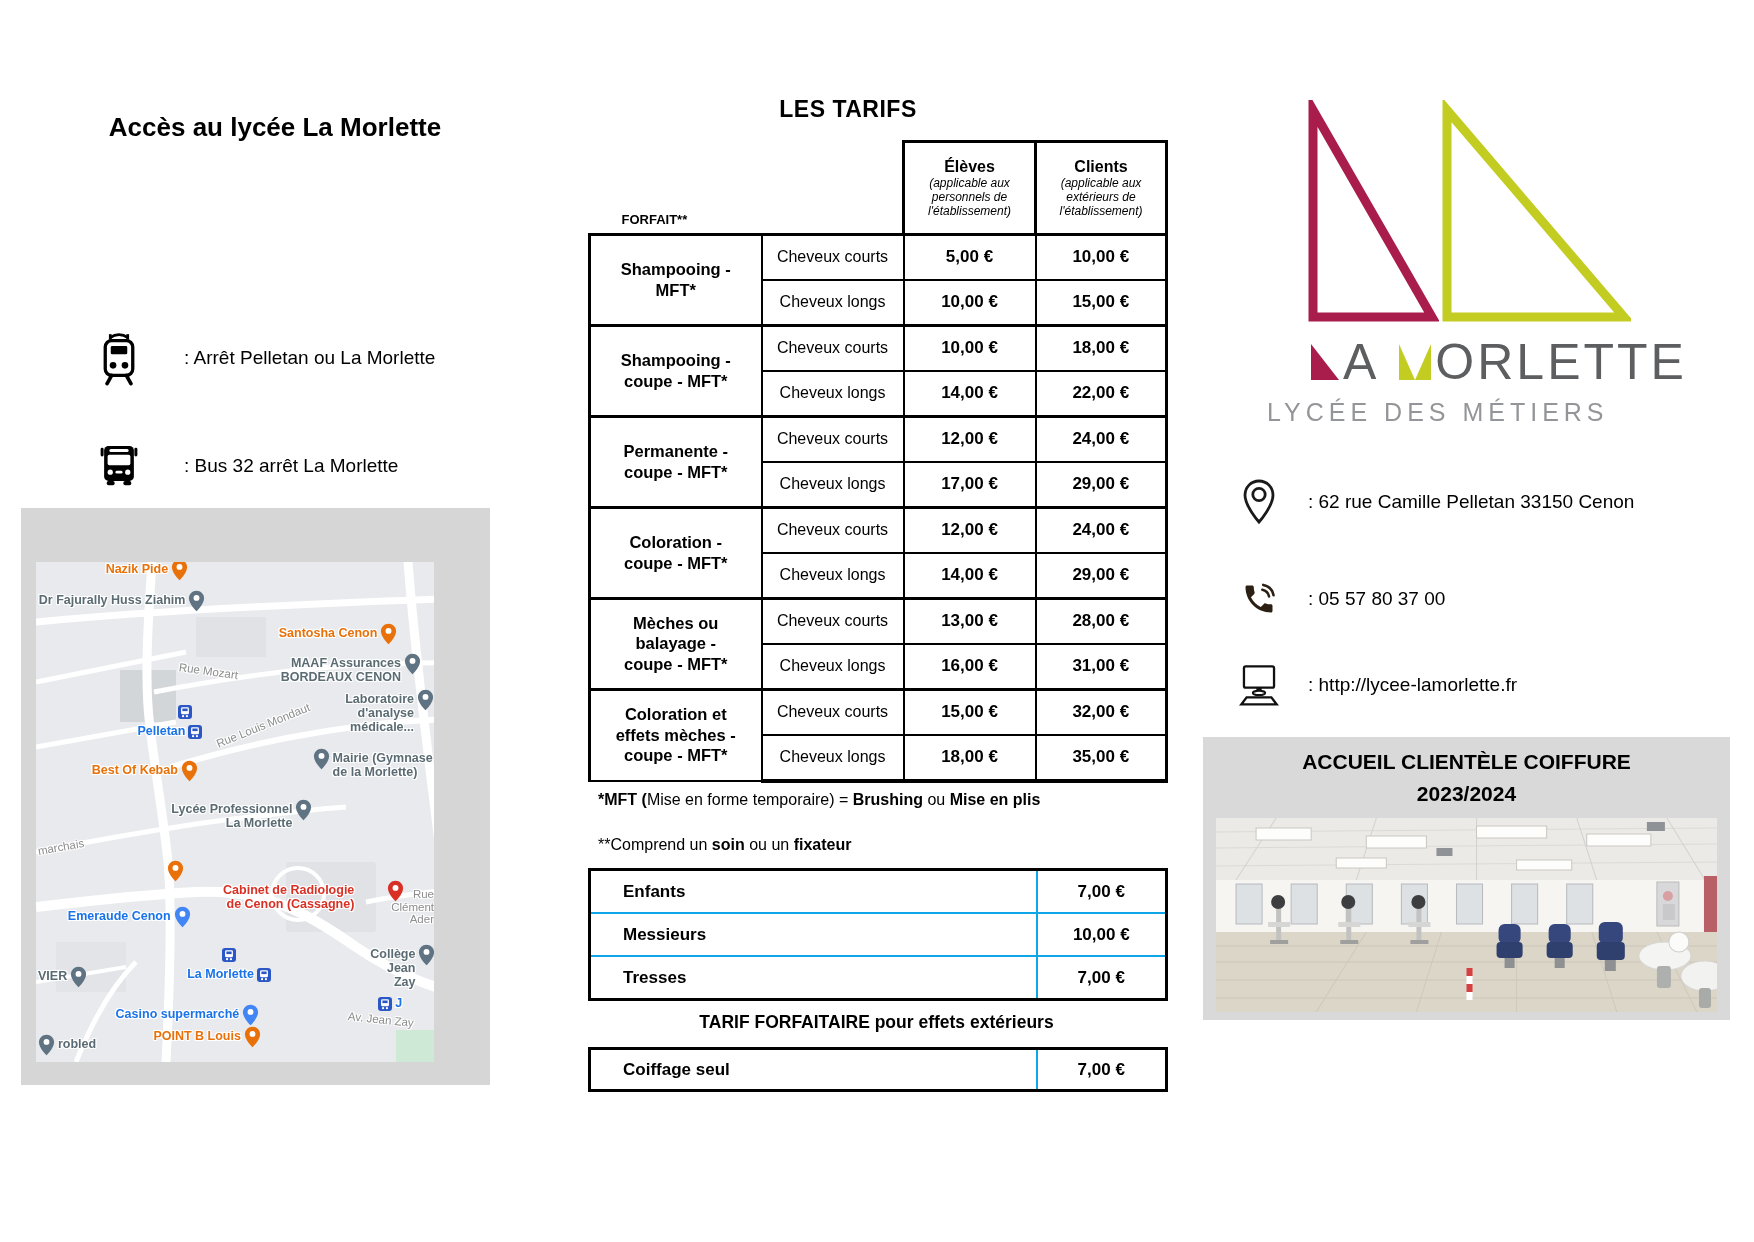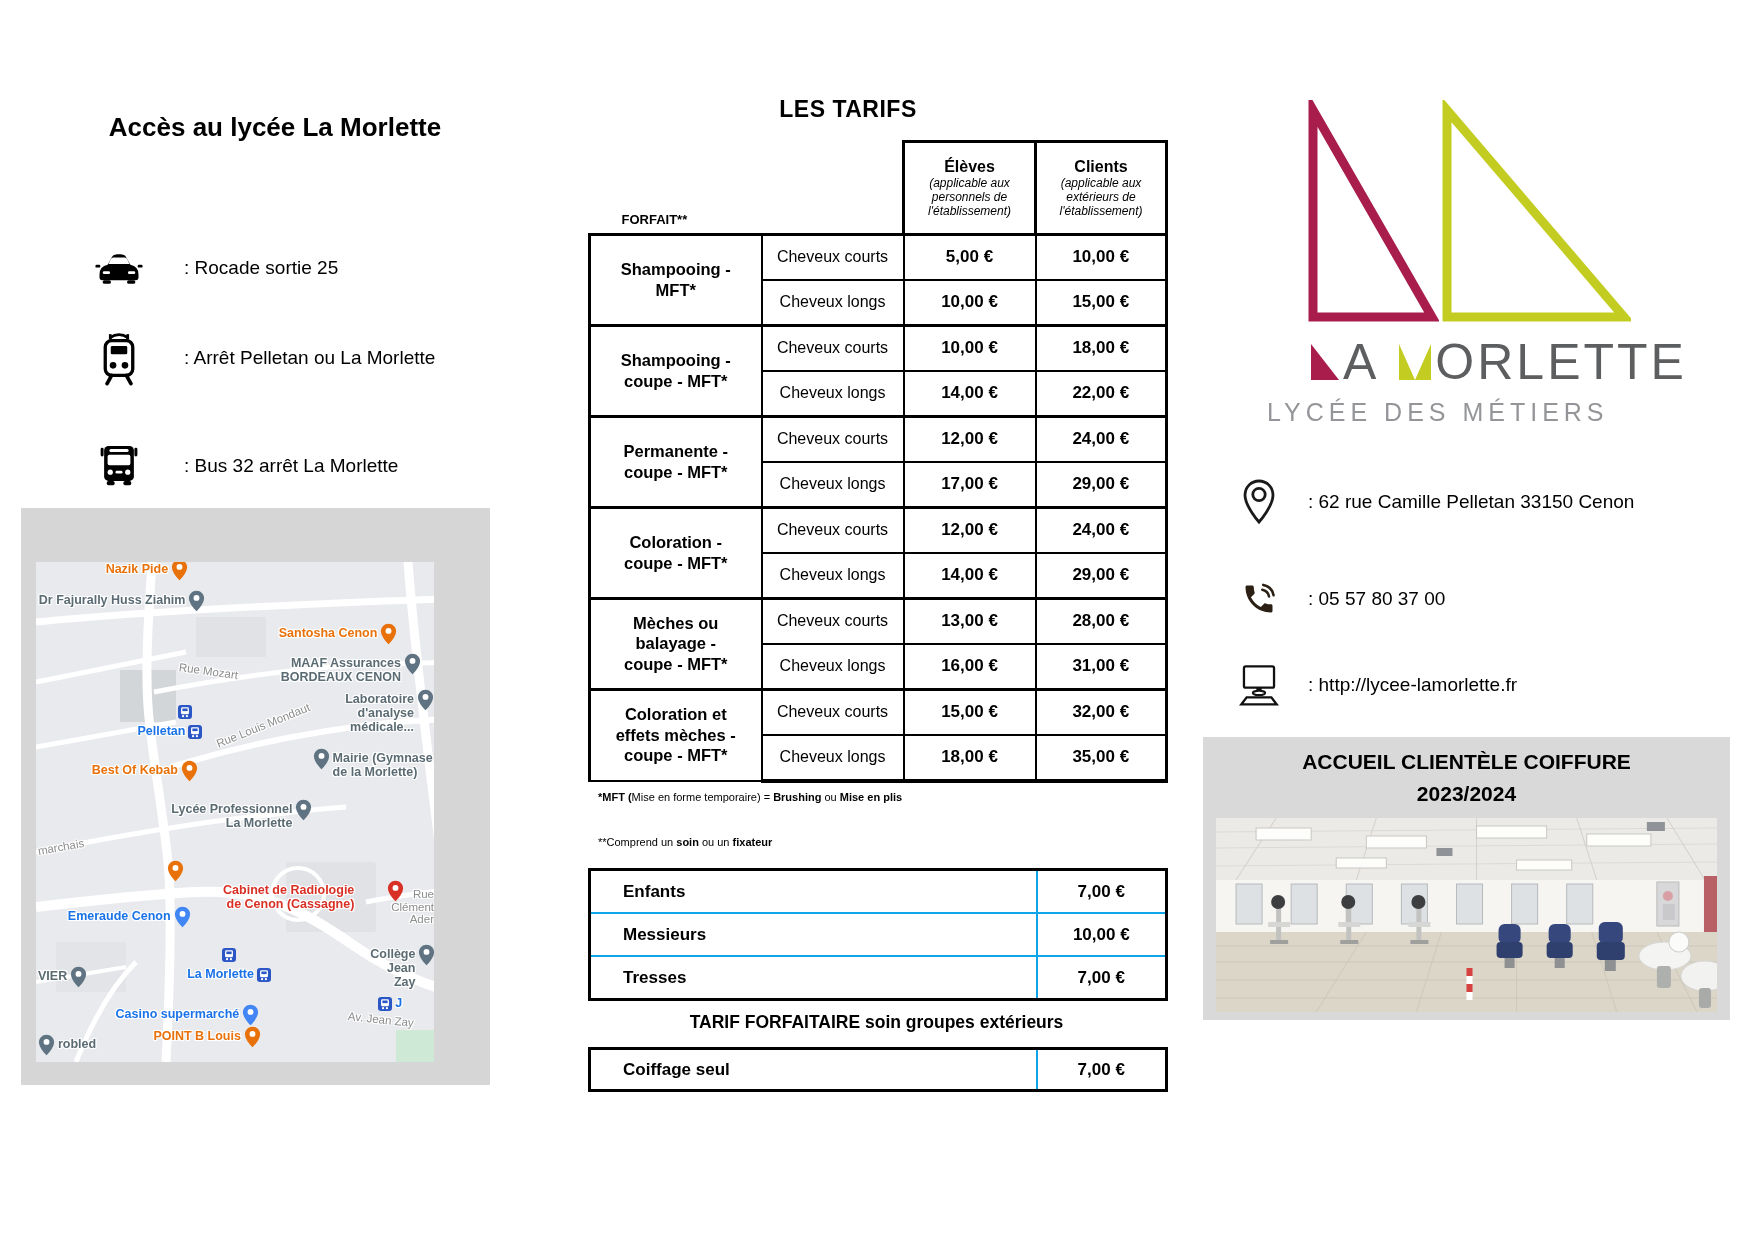--- a/index.html
+++ b/index.html
@@ -48,21 +48,21 @@
   th.colhead .ct{font-size:16px;font-weight:bold;}
   th.colhead .cn{font-size:12px;font-style:italic;font-weight:normal;line-height:1.18;white-space:pre-line;}
   table.tarifs tbody td{border:2px solid #000;height:43px;text-align:center;vertical-align:middle;}
   table.tarifs tbody tr.grp-top td{border-top-width:3px;}
   table.tarifs tbody tr:last-child td{border-bottom-width:4px;}
   td.svc{font-weight:bold;font-size:16.5px;white-space:pre-line;line-height:1.25;border-left-width:3px !important;}
   td.len{font-size:16px;}
   td.price{font-weight:bold;font-size:17px;}
   td.last{border-right-width:3px !important;}
 
-  .footnote{position:absolute;left:598px;font-size:11px;margin:0;}
+  .footnote{position:absolute;left:598px;font-size:16px;margin:0;}
   .fn1{top:791px;}
   .fn2{top:836px;}
 
   .extra-wrap{position:absolute;left:588px;top:868px;}
   table.simple{border-collapse:collapse;table-layout:fixed;width:577px;border:3px solid #000;}
   table.simple td{border:2px solid #0ea5e9;height:41px;vertical-align:middle;padding:0;}
   table.simple td.lab{font-weight:bold;font-size:17px;padding-left:32px;}
   table.simple td.pri{font-weight:bold;font-size:17px;text-align:center;}
 
   .group-heading{position:absolute;left:588px;top:1012px;width:577px;text-align:center;
@@ -92,35 +92,20 @@
   .accueil-title{margin:9px 0 0 0;text-align:center;font-size:21px;font-weight:bold;line-height:1.5;}
   .salon-photo{position:absolute;left:13px;top:81px;width:501px;height:194px;}
 </style>
 </head>
 <body>
 
 <div class="page">
 
   <h1 class="access-title">Accès au lycée La Morlette</h1>
 
-  <div class="transport row-car">
-    <span class="t-icon">
-      <svg width="52" height="38" viewBox="0 0 64 44">
-        <path d="M8,30 Q8,20 18,18 L23,9 Q25,5 30,5 L34,5 Q39,5 41,9 L46,18 Q56,20 56,30 L56,34 Q56,37 53,37 L11,37 Q8,37 8,34 Z" fill="#000"></path>
-        <path d="M25,9 L39,9 Q41,9 42,11 L45,17 L19,17 L22,11 Q23,9 25,9 Z" fill="#fff"></path>
-        <rect x="12" y="26" width="9" height="3.4" rx="1.7" fill="#fff"></rect>
-        <rect x="43" y="26" width="9" height="3.4" rx="1.7" fill="#fff"></rect>
-        <rect x="12" y="37" width="10" height="4.5" rx="2" fill="#000"></rect>
-        <rect x="42" y="37" width="10" height="4.5" rx="2" fill="#000"></rect>
-        <rect x="3" y="18" width="6" height="3.5" rx="1.5" fill="#000"></rect>
-        <rect x="55" y="18" width="6" height="3.5" rx="1.5" fill="#000"></rect>
-      </svg>
-    </span>
-    <span class="t-text">: Rocade sortie 25</span>
-  </div>
 
   <div class="transport row-tram">
     <span class="t-icon">
       <svg width="44" height="56" viewBox="0 0 48 60">
         <path d="M14,8 Q24,1 34,8" fill="none" stroke="#000" stroke-width="3"></path>
         <rect x="13" y="4" width="3" height="6" fill="#000"></rect>
         <rect x="32" y="4" width="3" height="6" fill="#000"></rect>
         <rect x="9" y="11" width="30" height="38" rx="7" fill="#fff" stroke="#000" stroke-width="3.6"></rect>
         <rect x="15" y="17" width="18" height="9" rx="1.5" fill="#000"></rect>
         <circle cx="17.5" cy="38" r="3.6" fill="#000"></circle>
@@ -482,21 +467,21 @@
         <td class="pri">10,00 €</td>
       </tr>
       <tr>
         <td class="lab">Tresses</td>
         <td class="pri">7,00 €</td>
       </tr>
     </tbody>
       </table>
   </div>
 
-  <p class="group-heading"><b>TARIF FORFAITAIRE</b><span> soin groupes extérieurs</span></p>
+  <p class="group-heading"><b>TARIF FORFAITAIRE</b><span> pour effets extérieurs</span></p>
 
   <div class="coiffage-wrap">
     <table class="simple coiffage">
       <colgroup>
           <col style="width:447px">
           <col style="width:130px">
         </colgroup>
       <tbody>
           <tr>
         <td class="lab">Coiffage seul</td>

